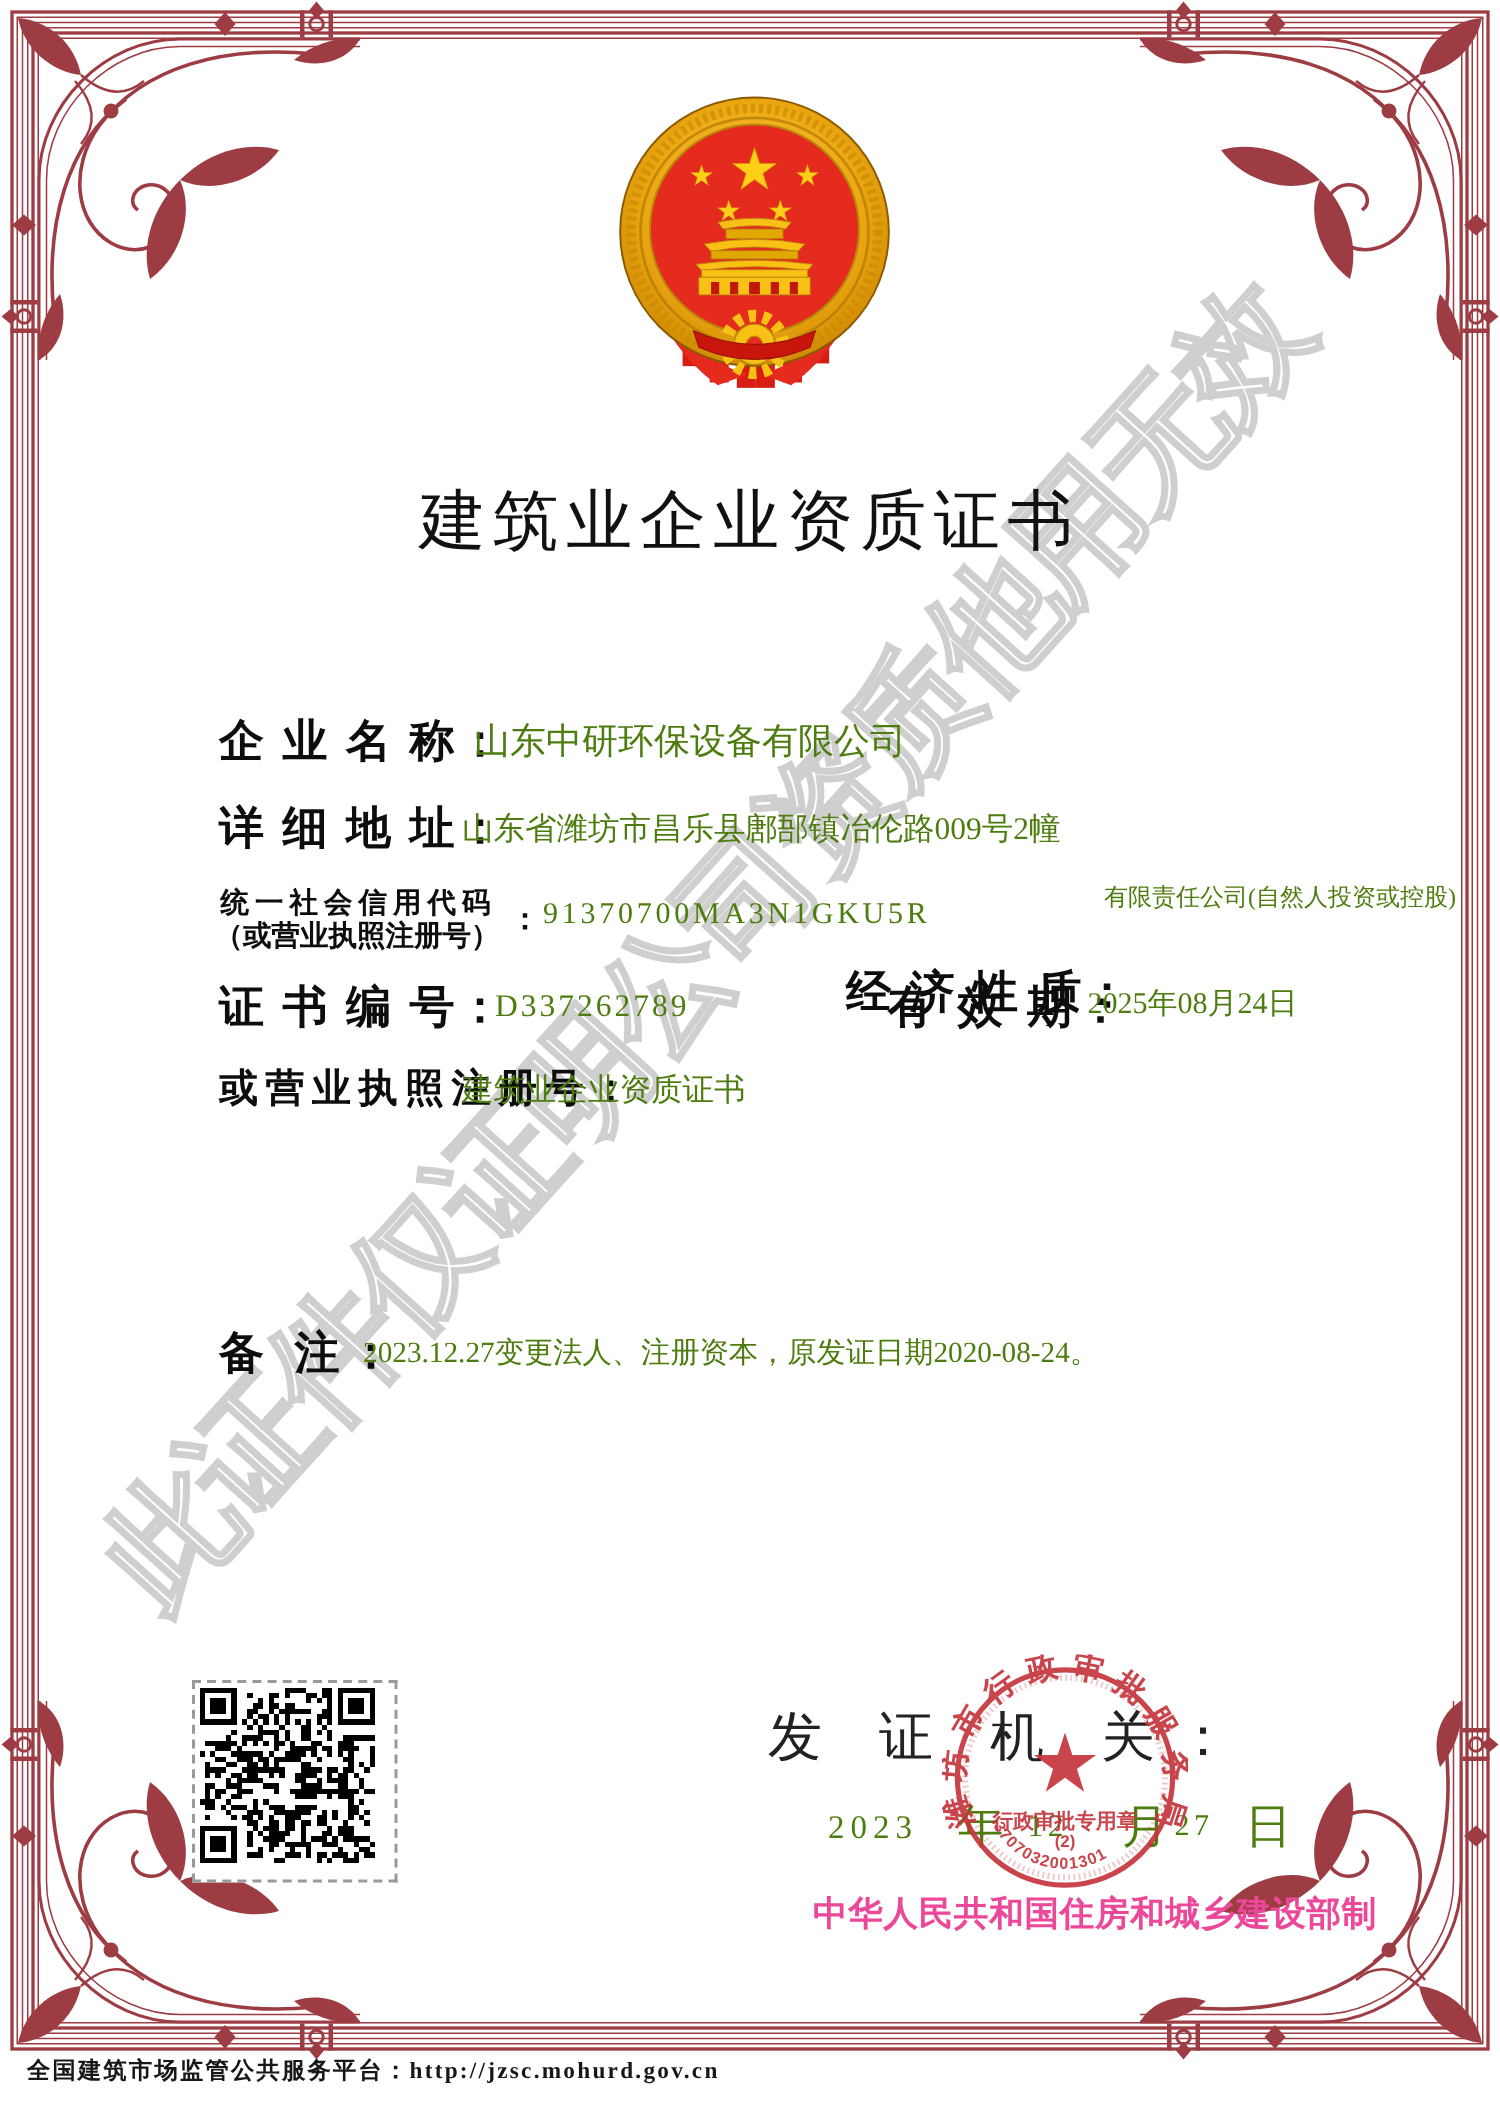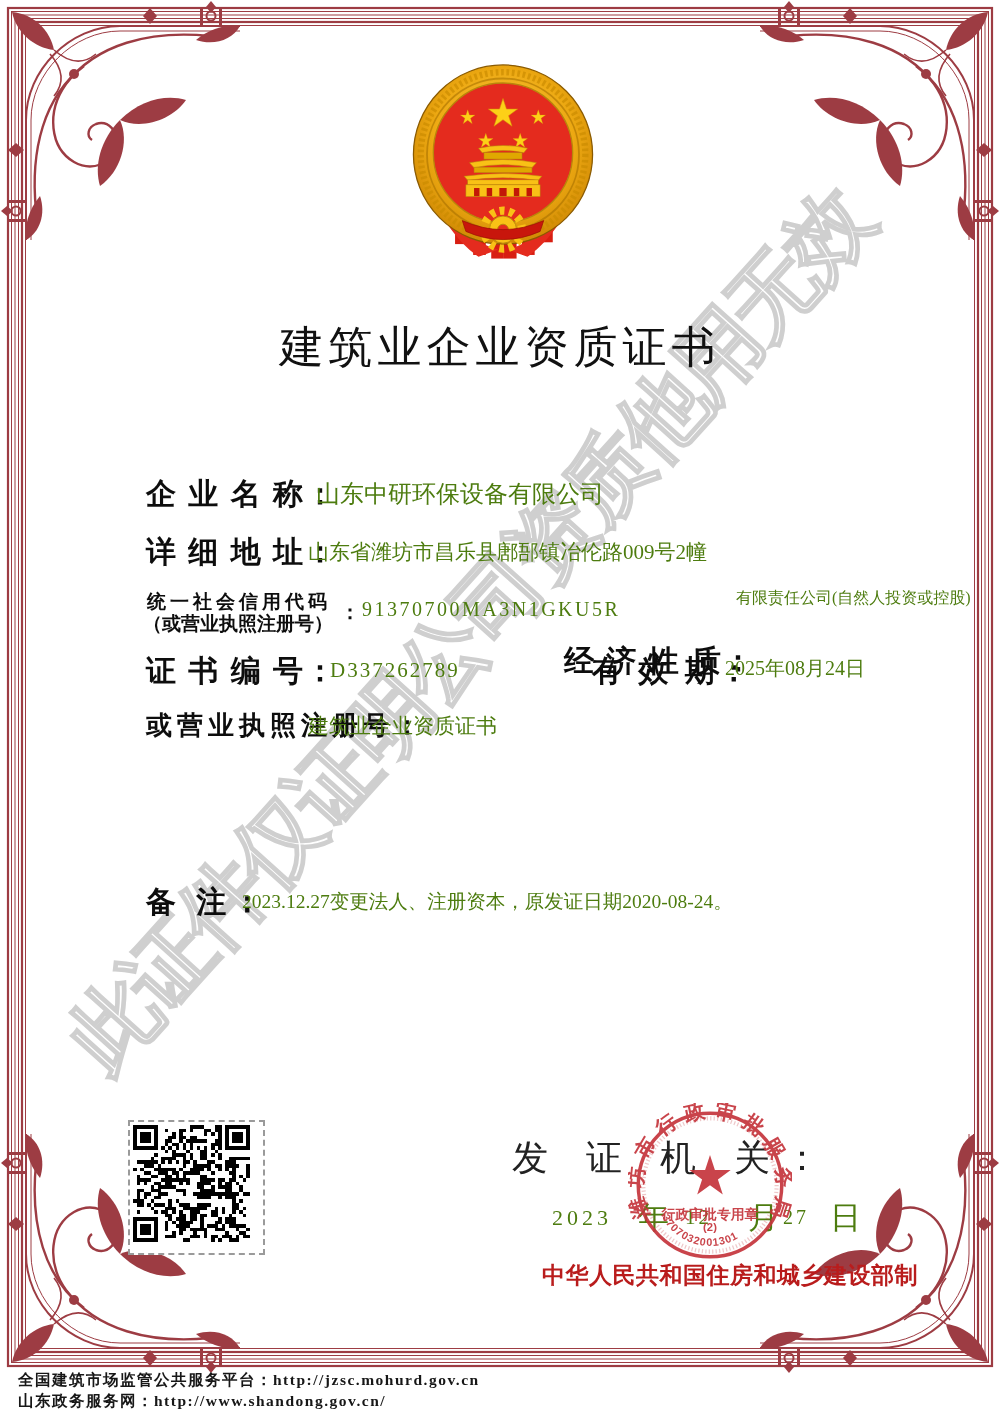--- a/index.html
+++ b/index.html
@@ -685,24 +685,23 @@
 
     <div class="abs issuer" style="left:512px;top:1134px;font-size:36px;letter-spacing:14px;color:#222;">发 证 机 关：</div>
 
     <div class="abs val" style="left:552px;top:1205px;font-size:22px;letter-spacing:4px;">2023</div>
     <div class="abs val" style="left:638px;top:1197px;font-size:31px;">年</div>
     <div class="abs val" style="left:685px;top:1205px;font-size:21px;letter-spacing:3px;">12</div>
     <div class="abs val" style="left:748px;top:1197px;font-size:31px;">月</div>
     <div class="abs val" style="left:783px;top:1206px;font-size:20px;letter-spacing:3px;">27</div>
     <div class="abs val" style="left:830px;top:1197px;font-size:31px;">日</div>
 
-    <div class="abs ministry" style="left:542px;top:1260px;font-size:23px;letter-spacing:0.5px;color:#b91c1c;">中华人民共和国住房和城乡建设部制</div>
+    <div class="abs ministry" style="left:542px;top:1260px;font-size:23px;letter-spacing:0.5px;color:#ec4899;">中华人民共和国住房和城乡建设部制</div>
 
     <div class="abs footer-line" style="left:18px;top:1370px;">全国建筑市场监管公共服务平台：http://jzsc.mohurd.gov.cn</div>
-    <div class="abs footer-line" style="left:18px;top:1391px;">山东政务服务网：http://www.shandong.gov.cn/</div>
   </div>
 
   <svg class="seal-svg" width="164" height="164" viewBox="0 0 160 160">
     <g stroke="#c5353c" fill="#c5353c">
       <circle cx="80" cy="80" r="70" fill="none" stroke-width="3.4"></circle>
       <circle cx="80" cy="80" r="65" fill="none" stroke-width="4" stroke-dasharray="1.2 2.2" opacity=".3"></circle>
       <defs>
         <path id="sealTopArc" d="M 22.8,113 A 66,66 0 1 1 137.2,113" fill="none"></path>
         <path id="sealBotArc" d="M 30,104 A 53,53 0 0 0 130,104" fill="none"></path>
       </defs>

